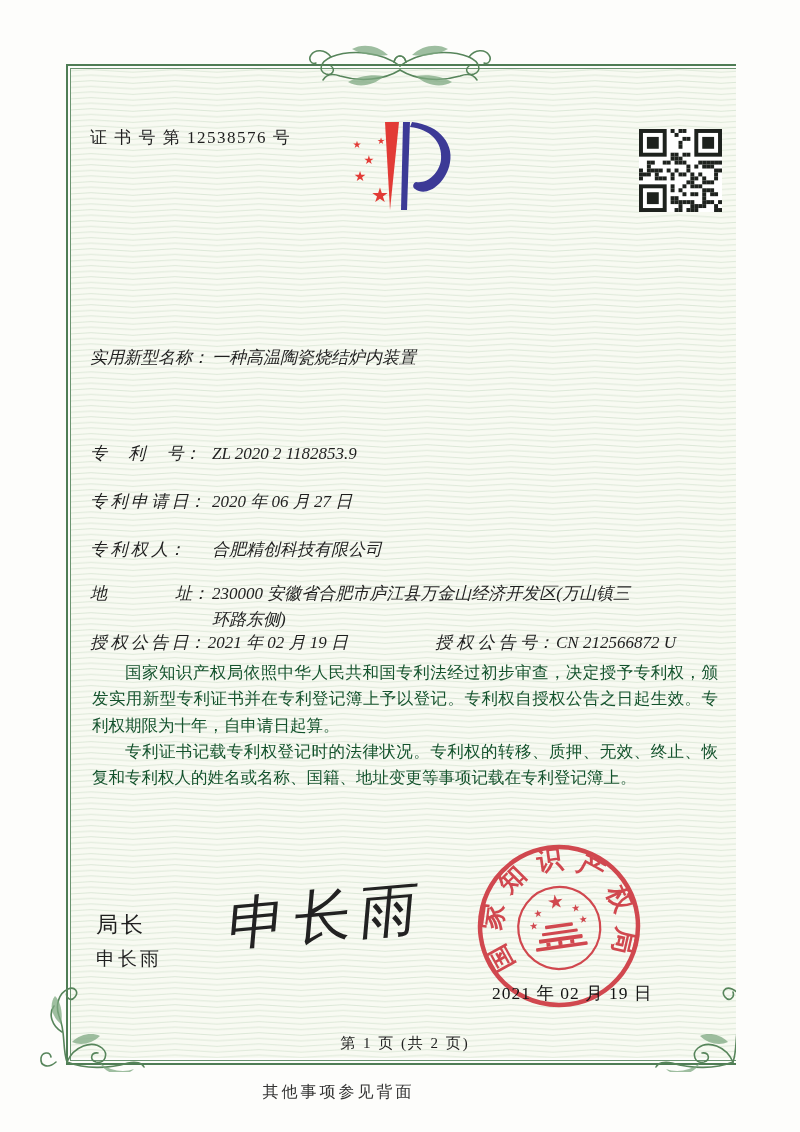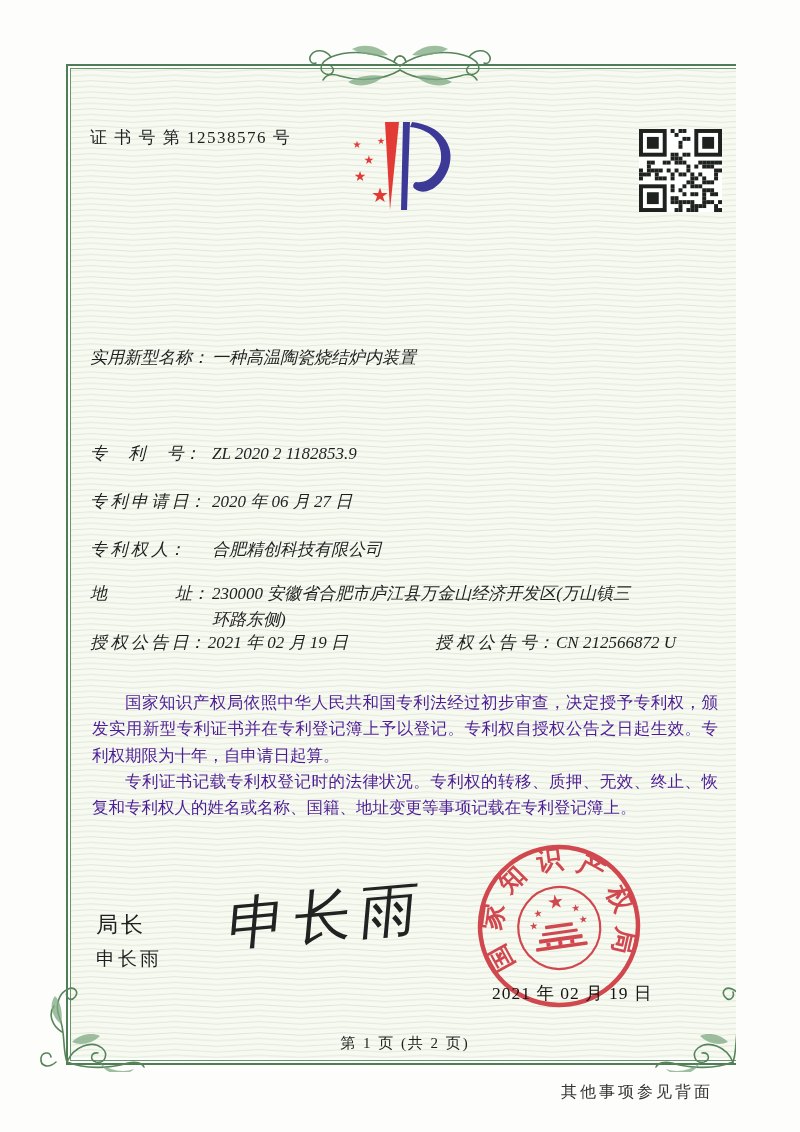--- a/index.html
+++ b/index.html
@@ -18,37 +18,37 @@
   .qr{position:absolute;left:639px;top:129px;width:83px;height:83px;z-index:3;}
   .title{position:absolute;left:0;top:238px;width:100%;text-align:center;font-size:40px;
          font-weight:700;letter-spacing:6px;z-index:3;}
   
   .row{position:absolute;left:90px;font-size:17px;line-height:26px;white-space:nowrap;z-index:3;font-style:italic;}
   .lbl{display:inline-block;min-width:120px;white-space:pre;}
   .val{margin-left:2px;}
   .addr-val{display:inline-block;vertical-align:top;white-space:normal;width:425px;margin-left:2px;}
   .grant2{position:absolute;left:345px;top:0;}
   
-  .paras{position:absolute;left:92px;top:690px;width:626px;font-size:16.5px;line-height:26.3px;
-         color:#4c1d95;text-align:justify;z-index:3;}
+  .paras{position:absolute;left:92px;top:660px;width:626px;font-size:16.5px;line-height:26.3px;
+         color:#14532d;text-align:justify;z-index:3;}
   .paras p{margin:0;text-indent:2em;}
   
   .officer-title{position:absolute;left:96px;top:910px;font-size:22px;letter-spacing:3px;z-index:3;}
   .officer-name{position:absolute;left:96px;top:946px;font-size:19px;letter-spacing:3px;z-index:3;}
   .signature{position:absolute;left:228px;top:878px;font-size:58px;letter-spacing:8px;color:#222;
              transform:rotate(-5deg) skewX(-10deg);z-index:3;}
   
   .seal{position:absolute;left:466px;top:836px;z-index:4;}
   .seal-date{position:absolute;left:492px;top:981px;font-size:17.5px;letter-spacing:1px;
              color:#141414;z-index:6;}
   
   .page-footer{position:absolute;left:66px;top:1034px;width:678px;text-align:center;
                font-size:15px;letter-spacing:2px;z-index:3;}
-  .back-note{position:absolute;left:0;top:1082px;width:92%;text-align:right;font-size:16px;
-             letter-spacing:3px;color:#333;z-index:3;padding-left:36px;}
+  .back-note{position:absolute;left:0;top:1082px;width:92%;text-align:center;font-size:16px;
+             letter-spacing:3px;color:#333;z-index:3;}
 </style>
 </head>
 <body>
 
 <div class="page">
 
   <svg class="guilloche">
     <defs>
       <pattern id="gw" width="84" height="5.6" patternUnits="userSpaceOnUse">
         <path d="M0,2.8 Q21,0.3 42,2.8 T84,2.8" fill="none" stroke="#aec9ab" stroke-width="0.7" opacity="0.55"></path>

